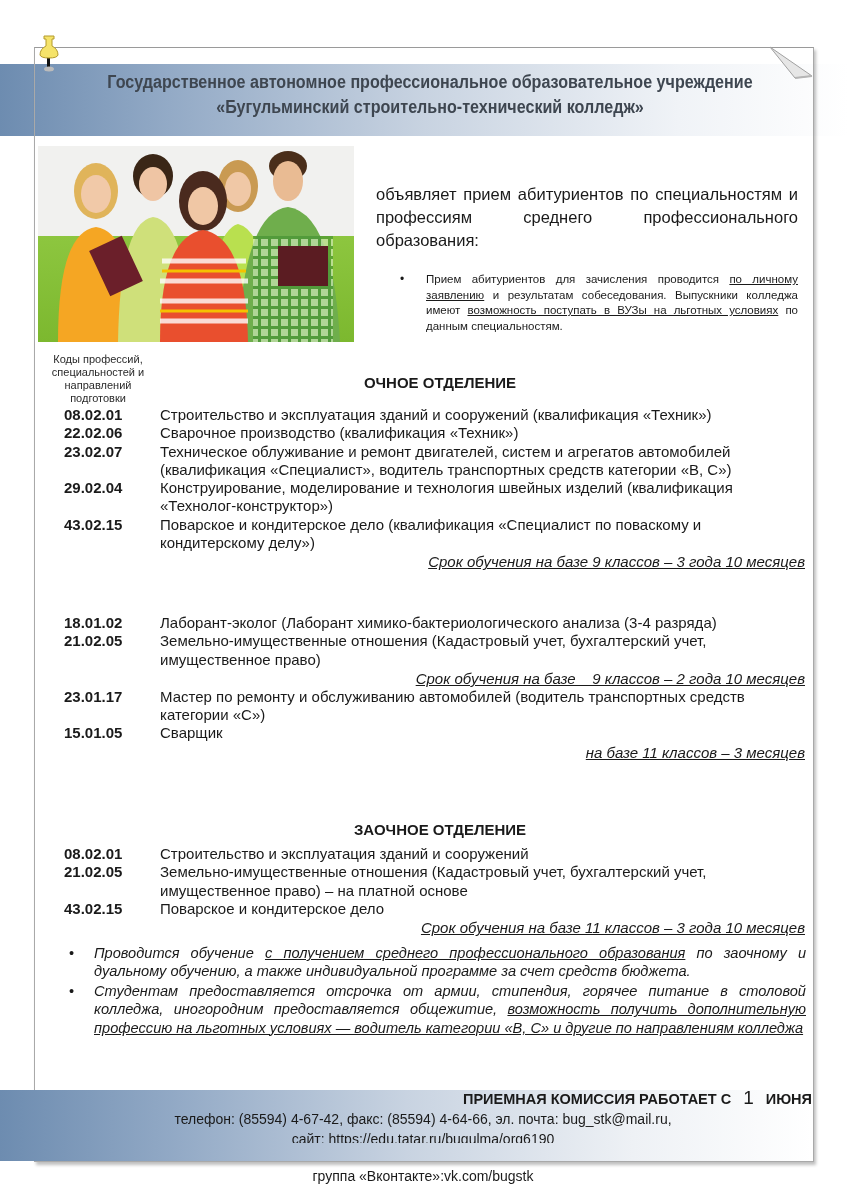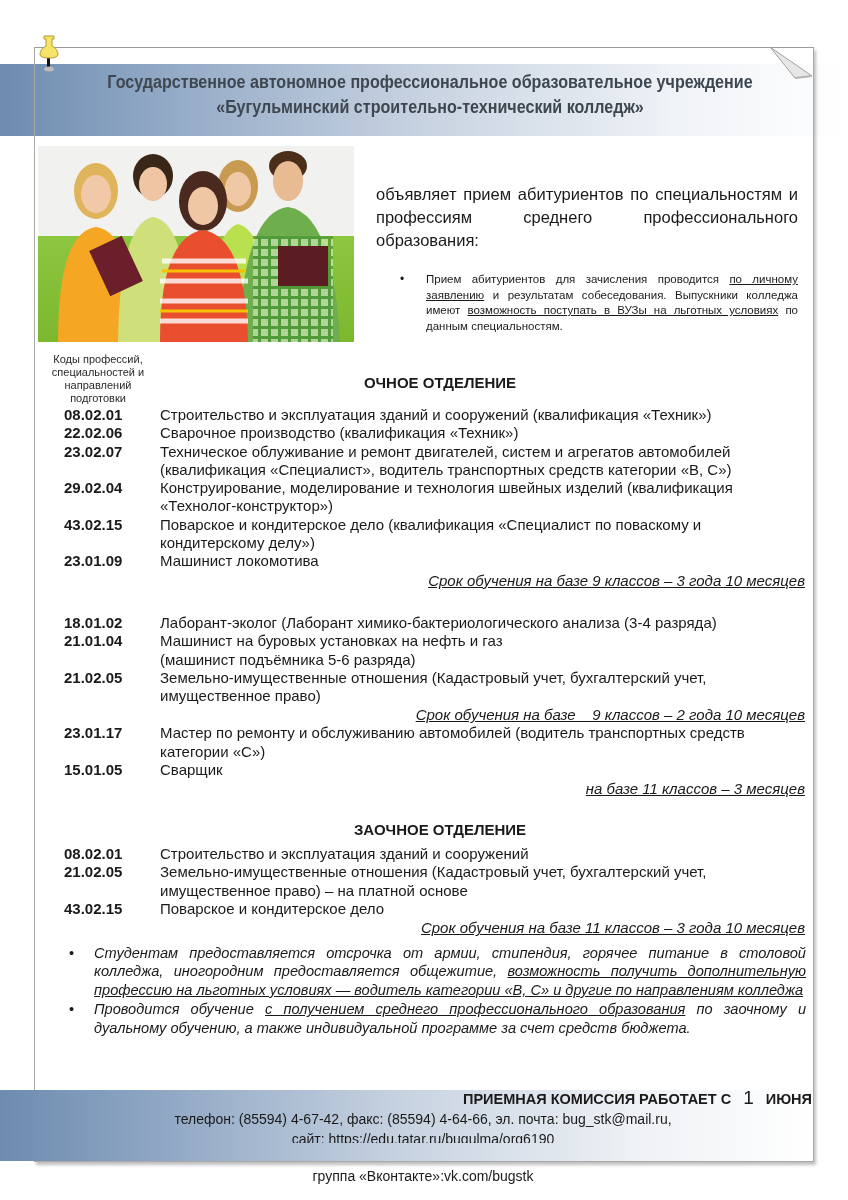--- a/index.html
+++ b/index.html
@@ -179,38 +179,29 @@
       <span class="desc">Техническое облуживание и ремонт  двигателей, систем  и агрегатов автомобилей (квалификация «Специалист», водитель транспортных средств категории «В, С»)</span>
     </div>
   <div class="row">
       <span class="code">29.02.04</span>
       <span class="desc">Конструирование, моделирование и технология швейных изделий (квалификация «Технолог-конструктор»)</span>
     </div>
   <div class="row">
       <span class="code">43.02.15</span>
       <span class="desc">Поварское  и кондитерское  дело (квалификация «Специалист  по поваскому  и кондитерскому  делу»)</span>
     </div>
-  <div class="row">
-      <span class="code">23.01.09</span>
-      <span class="desc">Машинист локомотива</span>
-    </div>
   <div class="term">Срок обучения на базе 9 классов – 3 года 10 месяцев</div>
 </div>
 
 <div class="list" style="top:614px;">
   <div class="row">
       <span class="code">18.01.02</span>
       <span class="desc">Лаборант-эколог (Лаборант химико-бактериологического анализа (3-4 разряда)</span>
     </div>
   <div class="row">
-      <span class="code">21.01.04</span>
-      <span class="desc" style="white-space:pre-line;">Машинист на буровых установках на нефть и газ
- (машинист подъёмника 5-6 разряда)</span>
-    </div>
-  <div class="row">
       <span class="code">21.02.05</span>
       <span class="desc">Земельно-имущественные  отношения (Кадастровый учет, бухгалтерский  учет, имущественное право)</span>
     </div>
   <div class="term" style="white-space:pre;">Срок обучения на базе    9 классов – 2 года 10 месяцев</div>
   <div class="row">
       <span class="code">23.01.17</span>
       <span class="desc">Мастер  по ремонту  и обслуживанию  автомобилей (водитель транспортных средств категории «С»)</span>
     </div>
   <div class="row">
       <span class="code">15.01.05</span>
@@ -231,22 +222,22 @@
       <span class="desc">Земельно-имущественные  отношения (Кадастровый учет, бухгалтерский  учет, имущественное право) – на платной основе</span>
     </div>
   <div class="row">
       <span class="code">43.02.15</span>
       <span class="desc">Поварское  и кондитерское  дело</span>
     </div>
   <div class="term">Срок обучения на базе  11 классов – 3 года 10 месяцев</div>
 </div>
 
 <div class="notes">
+  <div class="note"><span>Проводится обучение </span><span class="u">с получением среднего профессионального образования</span><span> по заочному и дуальному обучению, а также индивидуальной программе за счет средств бюджета.</span></div>
   <div class="note"><span>Студентам предоставляется отсрочка от армии, стипендия, горячее питание в столовой колледжа, иногородним предоставляется общежитие, </span><span class="u">возможность получить дополнительную профессию на льготных условиях — водитель категории «В, С» и другие по направлениям колледжа</span></div>
-  <div class="note"><span>Проводится обучение </span><span class="u">с получением среднего профессионального образования</span><span> по заочному и дуальному обучению, а также индивидуальной программе за счет средств бюджета.</span></div>
 </div>
 
 <div class="footer-band"></div>
 
 <div class="footer">
   <div class="hd"><span>ПРИЕМНАЯ КОМИССИЯ РАБОТАЕТ С</span><span class="big">1</span><span>ИЮНЯ</span></div>
   <div>телефон: (85594) 4-67-42, факс: (85594)  4-64-66,   эл. почта: bug_stk@mail.ru,</div>
   <div class="clip">сайт: https://edu.tatar.ru/bugulma/org6190</div>
 </div>
 

